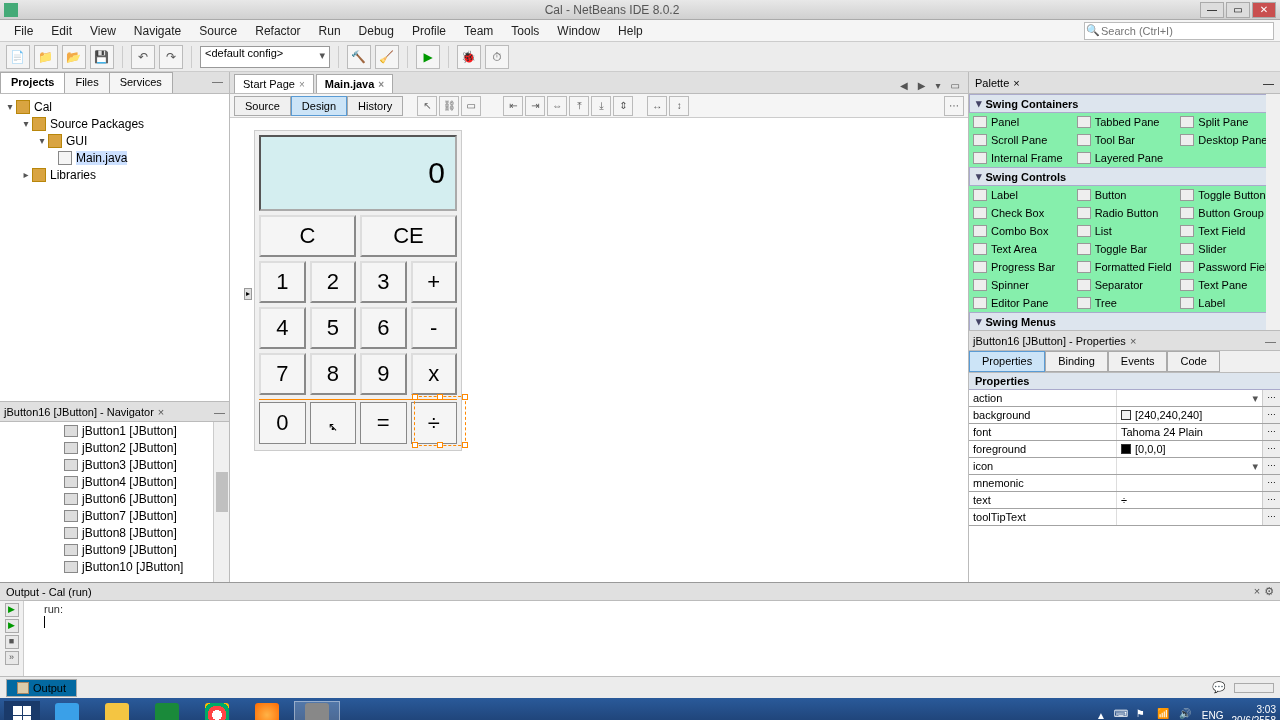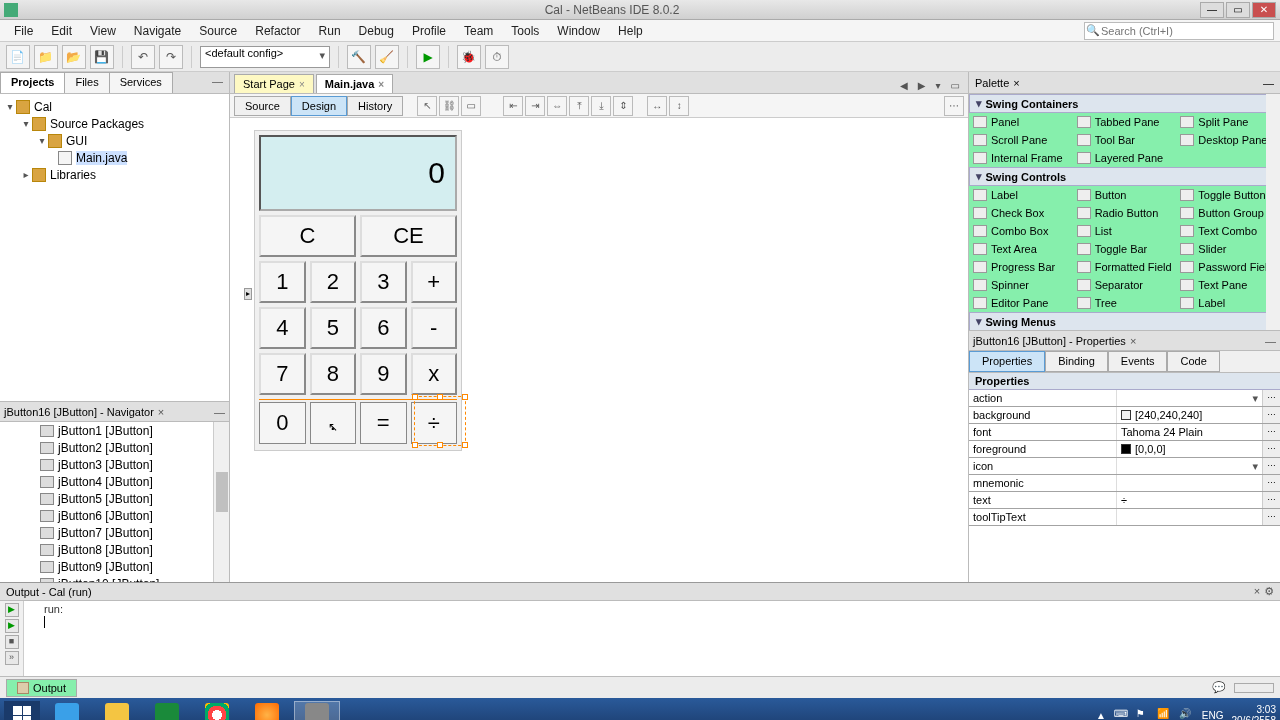--- a/index.html
+++ b/index.html
@@ -38,28 +38,28 @@
 .tree .nicon { width: 14px; height: 14px; margin-right: 4px; background: #d9a441; border: 1px solid #b8860b; }
 .tree .nicon.java { background: #f5f5f5; border: 1px solid #888; position: relative; }
 .tree .ntxt { white-space: nowrap; }
 .tree .sel .ntxt { background: #cce0ff; }
 
 .navpanel { border-top: 1px solid #bbb; }
 .navhdr { display: flex; align-items: center; background: #e0e0e0; border-bottom: 1px solid #bbb; height: 20px; padding: 0 4px; font-size: 11px; }
 .navhdr .x { margin-left: 4px; color: #555; }
 .navhdr .min { margin-left: auto; color: #555; }
 .navlist { height: 160px; background: #fff; overflow: hidden; position: relative; }
-.navlist .item { display: flex; align-items: center; height: 17px; padding-left: 40px; font-size: 12px; }
+.navlist .item { display: flex; align-items: center; height: 17px; padding-left: 64px; font-size: 12px; }
 .navlist .item .bicon { width: 14px; height: 12px; background: #ddd; border: 1px solid #888; margin-right: 4px; }
 .navlist .scrollbar { position: absolute; right: 0; top: 0; width: 16px; height: 100%; background: #f0f0f0; border-left: 1px solid #ccc; }
 .navlist .scrollbar .thumb { position: absolute; left: 2px; width: 12px; top: 50px; height: 40px; background: #c0c0c0; }
 
 .centercol { flex: 1; display: flex; flex-direction: column; background: #fff; }
 .filetabs { height: 22px; background: #e0e0e0; display: flex; align-items: flex-end; border-bottom: 1px solid #bbb; padding-left: 4px; }
-.filetabs .ftab { padding: 3px 8px; border: 1px solid #aaa; border-bottom: none; background: #fef9c3; font-size: 11px; display: flex; align-items: center; gap: 4px; margin-right: 2px; }
+.filetabs .ftab { padding: 3px 8px; border: 1px solid #aaa; border-bottom: none; background: #ffffff; font-size: 11px; display: flex; align-items: center; gap: 4px; margin-right: 2px; }
 .filetabs .ftab.active { background: #fff; font-weight: bold; }
 .filetabs .ftab .x { color: #888; font-size: 10px; }
 .filetabs .nav { margin-left: auto; display: flex; gap: 2px; padding-right: 4px; }
 .filetabs .nav span { padding: 2px 4px; color: #555; font-size: 10px; }
 
 .subtabs { height: 24px; background: #f5f5f5; border-bottom: 1px solid #ccc; display: flex; align-items: center; padding: 0 4px; gap: 0; }
 .subtabs .stab { padding: 3px 10px; border: 1px solid #aaa; font-size: 11px; background: #f0f0f0; }
 .subtabs .stab.active { background: #cce4f7; border-color: #5a9bd4; }
 .subtabs .tbico { width: 20px; height: 20px; border: 1px solid #bbb; background: #f5f5f5; margin-left: 2px; display: flex; align-items: center; justify-content: center; font-size: 10px; color: #555; }
 .subtabs .spacer { flex: 1; }
@@ -105,21 +105,21 @@
 .outputpanel { height: 94px; border-top: 1px solid #999; display: flex; flex-direction: column; }
 .outhdr { height: 18px; background: #e0e0e0; display: flex; align-items: center; padding: 0 6px; font-size: 11px; border-bottom: 1px solid #bbb; }
 .outhdr .ctrls { margin-left: auto; display: flex; gap: 4px; color: #555; }
 .outbody { flex: 1; display: flex; background: #fff; }
 .outgutter { width: 24px; background: #f0f0f0; border-right: 1px solid #ccc; display: flex; flex-direction: column; align-items: center; gap: 2px; padding-top: 2px; }
 .outgutter .gb { width: 14px; height: 14px; border: 1px solid #aaa; background: #e8e8e8; font-size: 9px; text-align: center; color: #555; }
 .outtext { flex: 1; padding: 2px 20px; font-family: monospace; font-size: 11px; color: #333; }
 .outtext .caret { display: inline-block; width: 1px; height: 12px; background: #000; vertical-align: middle; }
 
 .statusbar { height: 22px; background: #ececec; border-top: 1px solid #bbb; display: flex; align-items: center; padding: 0 6px; }
-.statusbar .outtab { border: 1px solid #aaa; background: #86efac; padding: 2px 10px; font-size: 11px; display: flex; align-items: flex-end; gap: 4px; }
+.statusbar .outtab { border: 1px solid #aaa; background: #0369a1; padding: 2px 10px; font-size: 11px; display: flex; align-items: flex-end; gap: 4px; }
 .statusbar .outtab .oicn { width: 12px; height: 12px; background: #dca; border: 1px solid #a86; }
 .statusbar .right { margin-left: auto; display: flex; align-items: center; gap: 8px; }
 
 .taskbar { height: 34px; background: linear-gradient(#2a5a9a,#1a3a6a); display: flex; align-items: center; padding: 0 4px; gap: 4px; }
 .taskbar .start { width: 36px; height: 28px; background: #1a3a6a; display: flex; align-items: center; justify-content: center; }
 .taskbar .start .winlogo { width: 18px; height: 18px; display: grid; grid-template-columns: 1fr 1fr; grid-template-rows: 1fr 1fr; gap: 1px; }
 .taskbar .start .winlogo div { background: #fff; }
 .taskbar .tbapp { width: 46px; height: 28px; display: flex; align-items: center; justify-content: center; }
 .taskbar .tbapp .aicn { width: 24px; height: 24px; border-radius: 3px; }
 .taskbar .tray { margin-left: auto; display: flex; align-items: center; gap: 8px; color: #fff; font-size: 10px; }
@@ -228,24 +228,20 @@
             <span class="bicon"></span>
             <span>jButton2 [JButton]</span>
           </div>
         <div class="item">
             <span class="bicon"></span>
             <span>jButton3 [JButton]</span>
           </div>
         <div class="item">
             <span class="bicon"></span>
             <span>jButton4 [JButton]</span>
-          </div>
-        <div class="item">
-            <span class="bicon"></span>
-            <span>jButton5 [JButton]</span>
           </div>
         <div class="item">
             <span class="bicon"></span>
             <span>jButton6 [JButton]</span>
           </div>
         <div class="item">
             <span class="bicon"></span>
             <span>jButton7 [JButton]</span>
           </div>
         <div class="item">
@@ -421,21 +417,21 @@
           <div class="palitem">
             <span class="picn"></span>
             <span>Combo Box</span>
           </div>
           <div class="palitem">
             <span class="picn"></span>
             <span>List</span>
           </div>
           <div class="palitem">
             <span class="picn"></span>
-            <span>Text Combo</span>
+            <span>Text Field</span>
           </div>
           <div class="palitem">
             <span class="picn"></span>
             <span>Text Area</span>
           </div>
           <div class="palitem">
             <span class="picn"></span>
             <span>Toggle Bar</span>
           </div>
           <div class="palitem">

